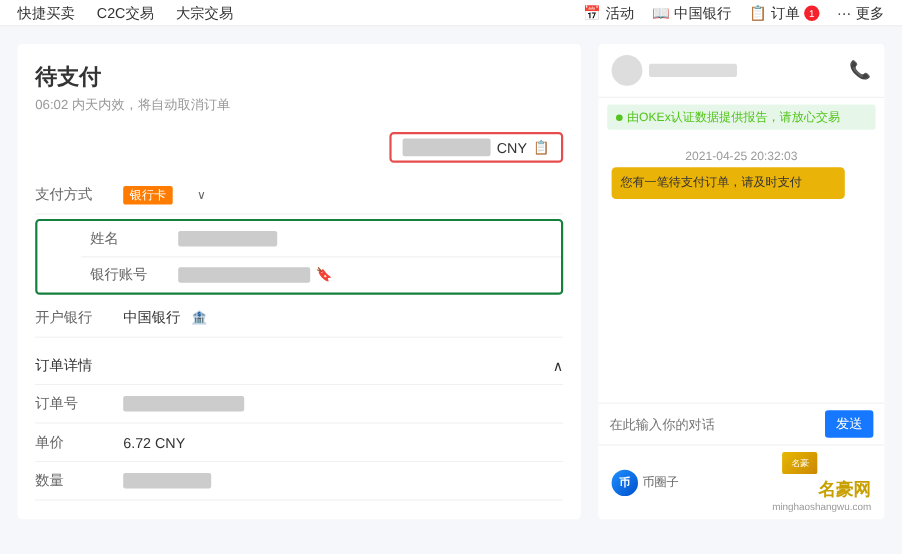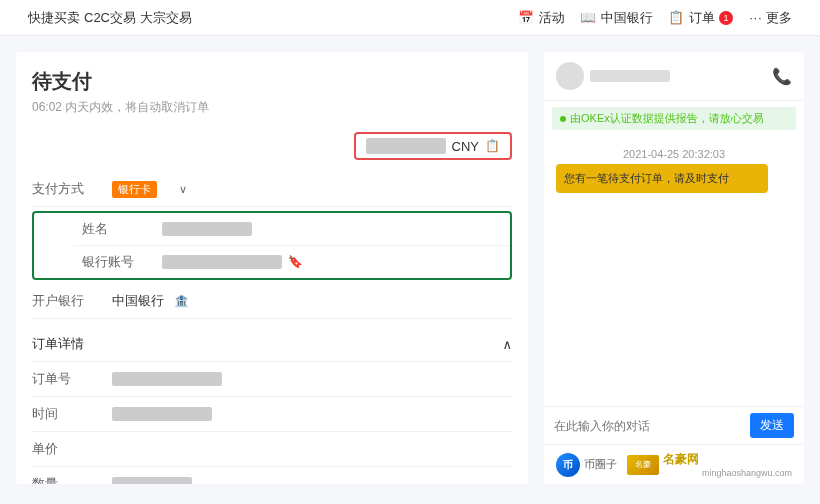--- a/index.html
+++ b/index.html
@@ -9,25 +9,25 @@
       background: #f5f7fa;
       width: 820px;
       height: 504px;
       overflow: hidden;
     }
 
     
     .top-nav {
       background: #fff;
       border-bottom: 1px solid #e8e8e8;
-      height: 36px;
-      display: flex;
-      align-items: center;
-      padding: 0 28px;
-      gap: 4px;
+      height: 24px;
+      display: flex;
+      align-items: center;
+      padding: 0 16px;
+      gap: 20px;
     }
     .nav-item {
       font-size: 13px;
       color: #333;
       cursor: pointer;
       white-space: nowrap;
     }
     .nav-right {
       margin-left: auto;
       display: flex;
@@ -330,20 +330,21 @@
       color: #fff;
       font-size: 10px;
       font-weight: bold;
     }
     .mhsw-logo {
       display: flex;
       align-items: center;
       gap: 4px;
       font-size: 11px;
       color: #c8a000;
+      flex-direction: column;
     }
     .mhsw-img-placeholder {
       background: linear-gradient(135deg, #e6b800, #cc8800);
       width: 32px;
       height: 20px;
       border-radius: 2px;
       display: flex;
       align-items: center;
       justify-content: center;
       font-size: 8px;
@@ -433,27 +434,22 @@
     </div>
 
     <div class="order-detail-rows">
       <div class="form-row">
         <span class="form-label">订单号</span>
         <span class="form-value order-row-value">
           <span class="blurred-value" style="width:110px;"></span>
         </span>
       </div>
       <div class="form-row">
-        <span class="form-label">时间</span>
-        <span class="form-value order-row-value">
-          <span class="blurred-value" style="width:100px;"></span>
-        </span>
-      </div>
-      <div class="form-row">
         <span class="form-label">单价</span>
+        <span class="form-value order-row-value">6.72 CNY</span>
       </div>
       <div class="form-row">
         <span class="form-label">数量</span>
         <span class="form-value order-row-value">
           <span class="blurred-value" style="width:80px;"></span>
         </span>
       </div>
 
     </div>
 
@@ -485,20 +481,20 @@
     </div>
 
     <div class="watermark-area">
       <div class="bqz-logo">
         <div class="bqz-circle">币</div>
         <span>币圈子</span>
       </div>
       <div class="mhsw-logo">
         <div class="mhsw-img-placeholder">名豪</div>
         <div style="display:flex;flex-direction:column;">
-          <span style="font-weight:bold;font-size:12px;">名豪网</span>
+          <span style="font-weight:bold;font-size:16px;text-align:right;">名豪网</span>
           <span style="font-size:9px;color:#999;padding-left:39px;">minghaoshangwu.com</span>
         </div>
       </div>
     </div>
 
   </div>
 </div>
 
 </body></html>

